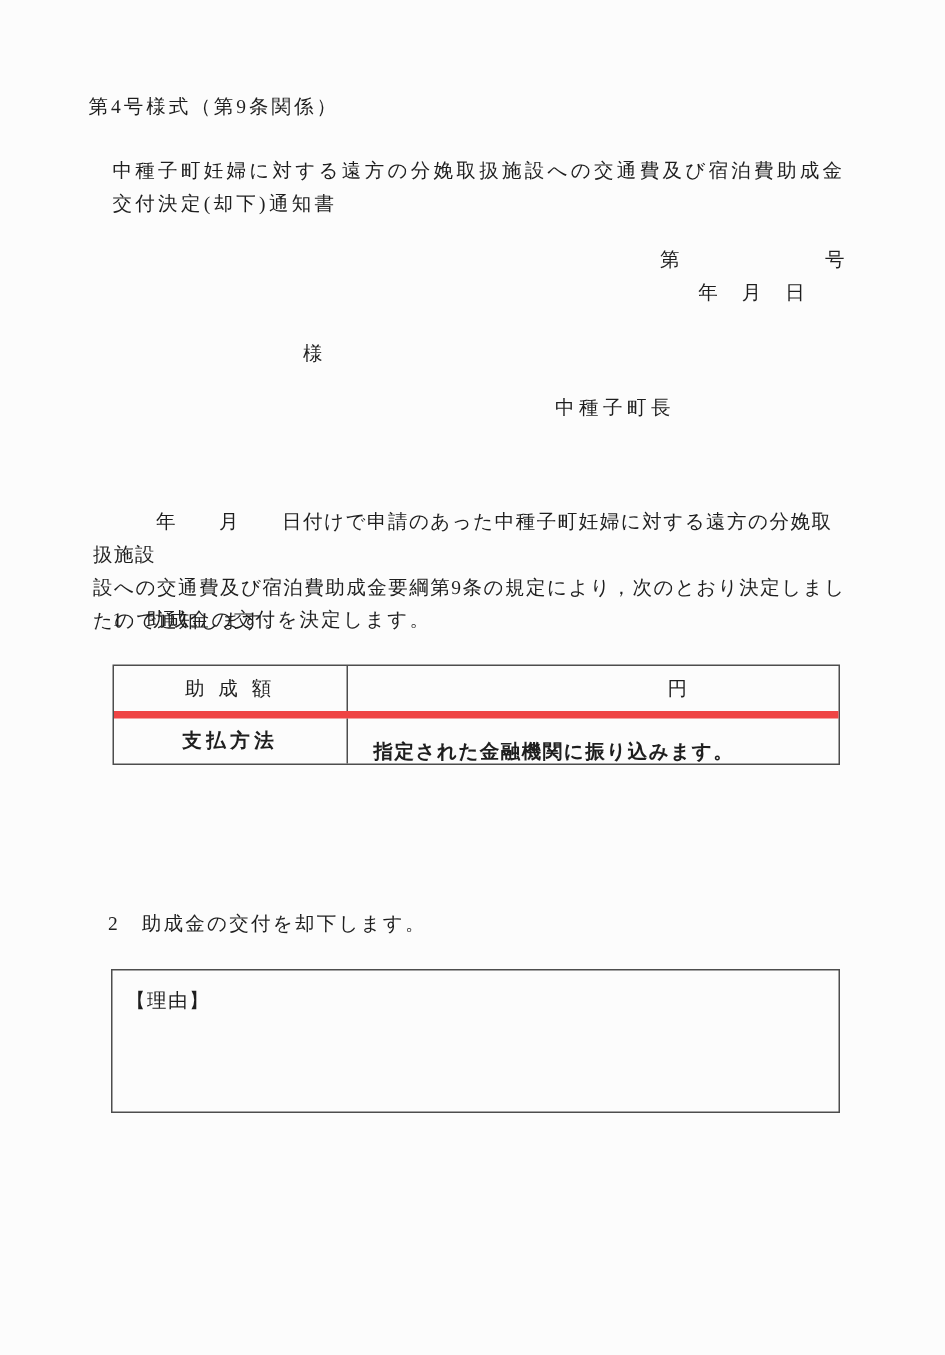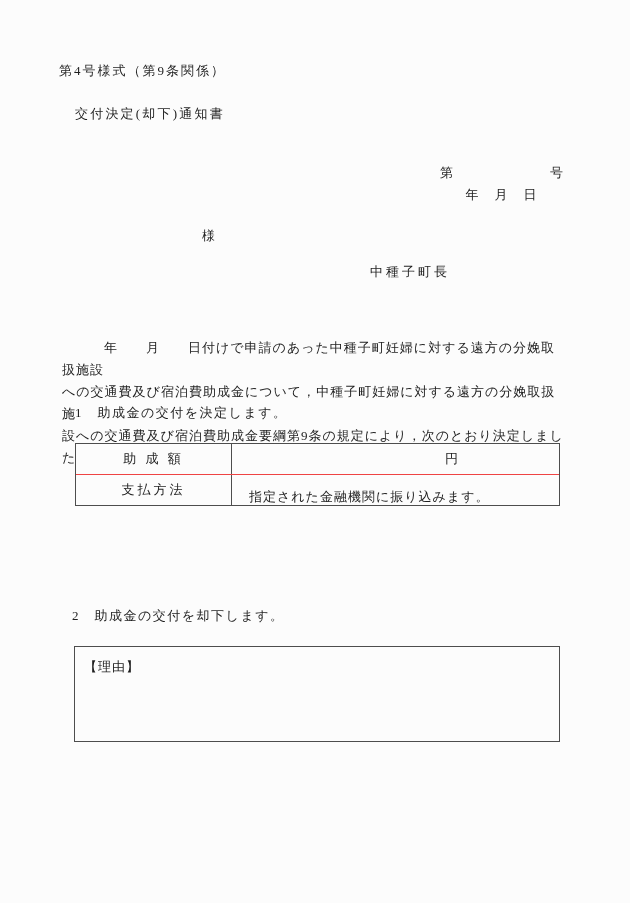--- a/index.html
+++ b/index.html
@@ -64,21 +64,22 @@
     box-sizing: border-box;
     background: #fcfcfc;
   }
   .grant-row {
     display: flex;
     height: 30px;
     align-items: stretch;
     justify-content: center;
   }
   .grant-row + .grant-row {
-    border-top: 1px solid #ef4444;
+    border-top: 5px solid #ef4444;
+    font-weight: bold;
   }
   .grant-cell-label {
     width: 156px;
     border-right: 1px solid #4d4d4d;
     display: flex;
     align-items: center;
     justify-content: center;
     letter-spacing: 3px;
     box-sizing: border-box;
   }
@@ -117,37 +118,37 @@
   }
 </style>
 </head>
 <body>
 
 <div class="page">
 
   <div class="abs form-number">第4号様式（第9条関係）</div>
 
   <div class="abs doc-title">
+    <div>中種子町妊婦に対する遠方の分娩取扱施設への交通費及び宿泊費助成金</div>
     <div>交付決定(却下)通知書</div>
   </div>
 
   <div class="abs doc-number">
     <span>第</span>
     <span>号</span>
   </div>
 
   <div class="abs date-line">年　月　日</div>
 
   <div class="abs addressee">様</div>
 
   <div class="abs sender">中種子町長</div>
 
   <div class="abs body-text">
     <div>　　　年　　月　　日付けで申請のあった中種子町妊婦に対する遠方の分娩取扱施設</div>
-    <div>への交通費及び宿泊費助成金について，中種子町妊婦に対する遠方の分娩取扱施</div>
     <div>設への交通費及び宿泊費助成金要綱第9条の規定により，次のとおり決定しまし</div>
     <div>たので通知します。</div>
   </div>
 
   <div class="abs sec1-heading">1　助成金の交付を決定します。</div>
 
   <div class="abs grant-table">
     <div class="grant-row">
       <div class="grant-cell-label">助 成 額</div>
       <div class="grant-cell-value value-amount">円</div>

